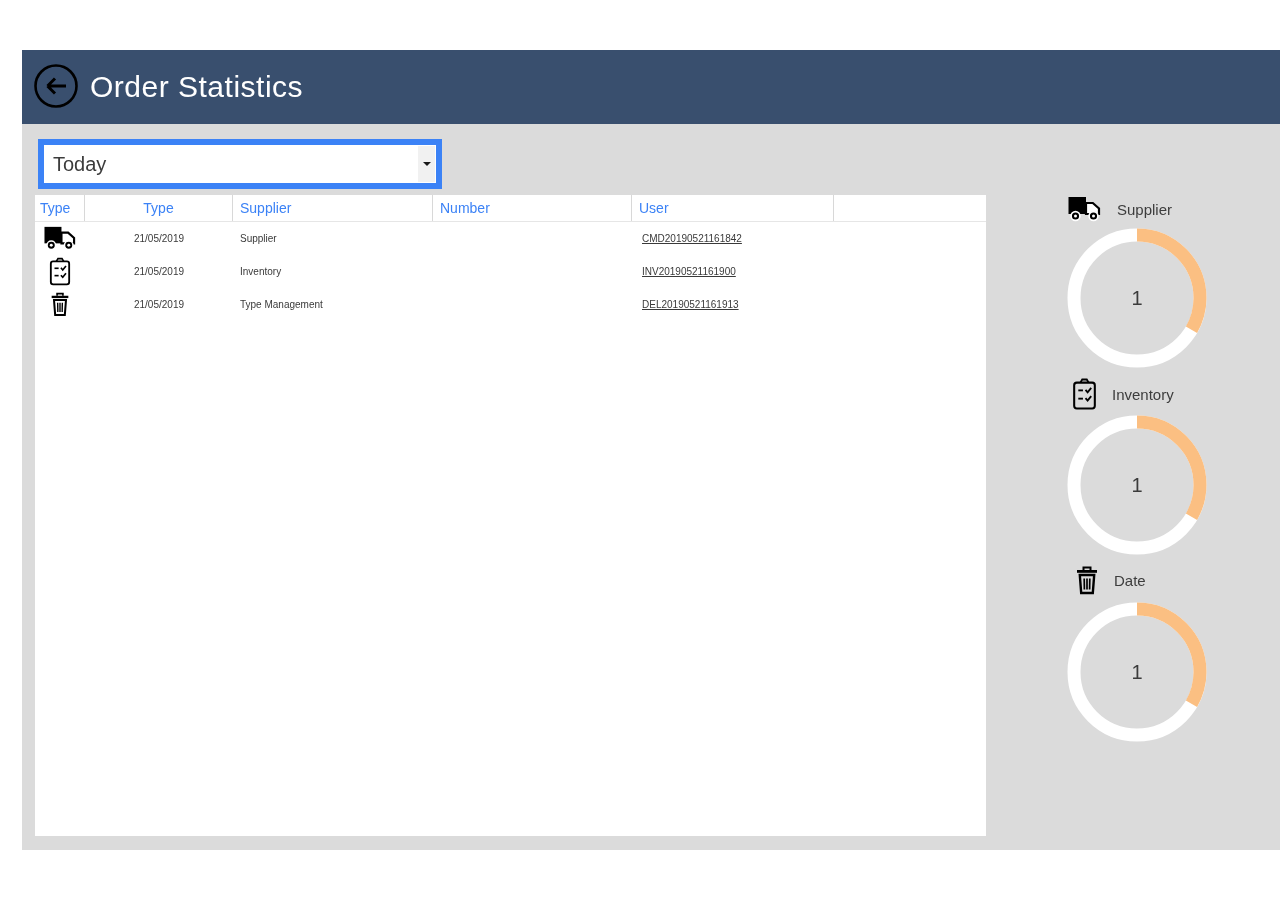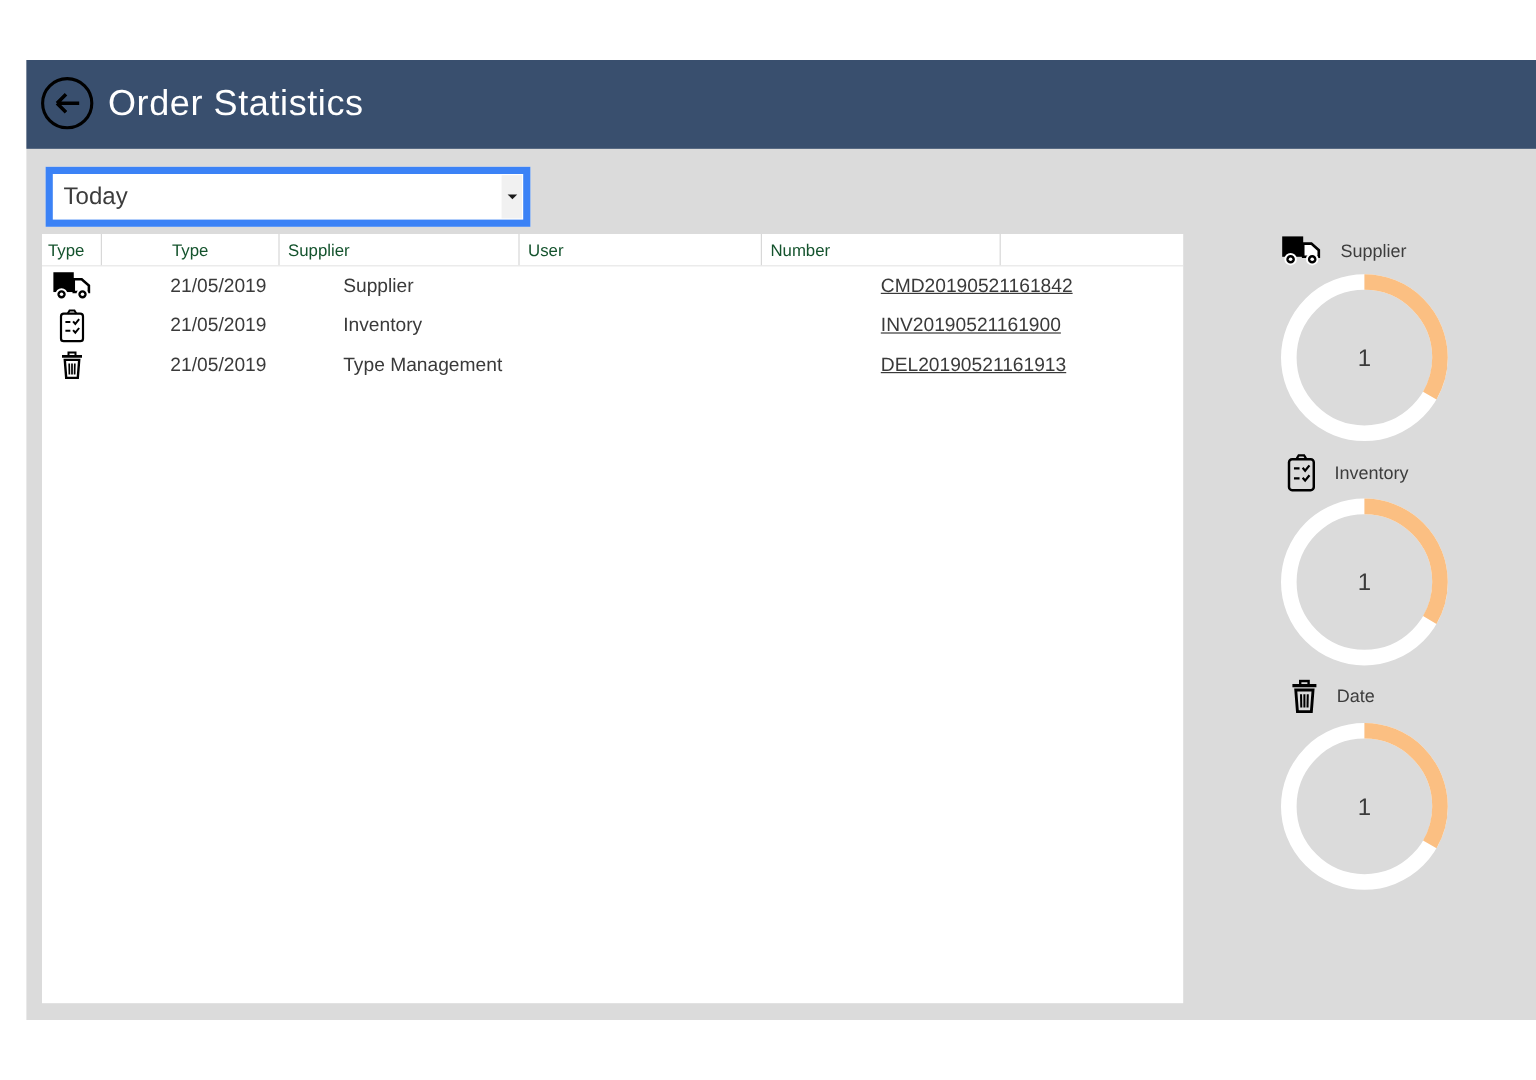--- a/index.html
+++ b/index.html
@@ -45,37 +45,37 @@
     border-left:4px solid transparent;border-right:4px solid transparent;
     border-top:4px solid #1a1a1a;
   }
   
   .table-panel{
     position:absolute;left:13px;top:145px;width:951px;height:641px;
     background:#ffffff;
   }
   .thead{
     display:flex;height:27px;border-bottom:1px solid #e6e6e6;
-    font-size:14px;color:#14532d;box-sizing:border-box;
+    font-size:14px;color:#3b82f6;box-sizing:border-box;
   }
   .th{
     box-sizing:border-box;border-right:1px solid #d8d8d8;
     display:flex;align-items:center;overflow:hidden;white-space:nowrap;
     cursor:pointer;
   }
   .th:last-child{border-right:none;}
   .th.c-type{width:50px;padding-left:5px;}
   .th.c-date{width:148px;justify-content:center;}
   .th.c-supplier{width:200px;padding-left:7px;}
   .th.c-user{width:202px;padding-left:7px;}
   .th.c-number{width:199px;padding-left:7px;}
   .th.c-fill{flex:1;}
   .trow{
     display:flex;height:33px;align-items:center;
-    font-size:16px;color:#3a3a3a;cursor:pointer;gap:23px;
+    font-size:10px;color:#3a3a3a;cursor:pointer;
   }
   .td{box-sizing:border-box;overflow:hidden;white-space:nowrap;}
   .td.c-type{width:50px;display:flex;justify-content:center;align-items:center;}
   .td.c-date{width:148px;text-align:center;}
   .td.c-supplier{width:200px;padding-left:7px;}
   .td.c-user{width:202px;padding-left:7px;}
   .td.c-number{width:199px;padding-left:7px;text-decoration:underline;}
   
   .gauge-head{
     position:absolute;display:flex;align-items:center;gap:15px;
@@ -111,22 +111,22 @@
     <div class="combo-btn">
       <div class="combo-caret"></div>
     </div>
   </div>
 
   <div class="table-panel">
     <div class="thead">
       <div class="th c-type">Type</div>
       <div class="th c-date">Type</div>
       <div class="th c-supplier">Supplier</div>
+      <div class="th c-number">Number</div>
       <div class="th c-user">User</div>
-      <div class="th c-number">Number</div>
       <div class="th c-fill"></div>
     </div>
 
     <div class="trow">
       <div class="td c-type">
         <span class="icon">
           <svg width="33" height="26" viewBox="0 0 34 26">
             <rect x="0.5" y="0.5" width="17.5" height="17" fill="#000"></rect>
             <path d="M18 6.5 h6.8 l6.2 5.5 v5.5 H18 z" fill="#fff" stroke="#000" stroke-width="2.2"></path>
             <circle cx="7.5" cy="19.5" r="4.4" fill="#000" stroke="#fff" stroke-width="1.6"></circle>

